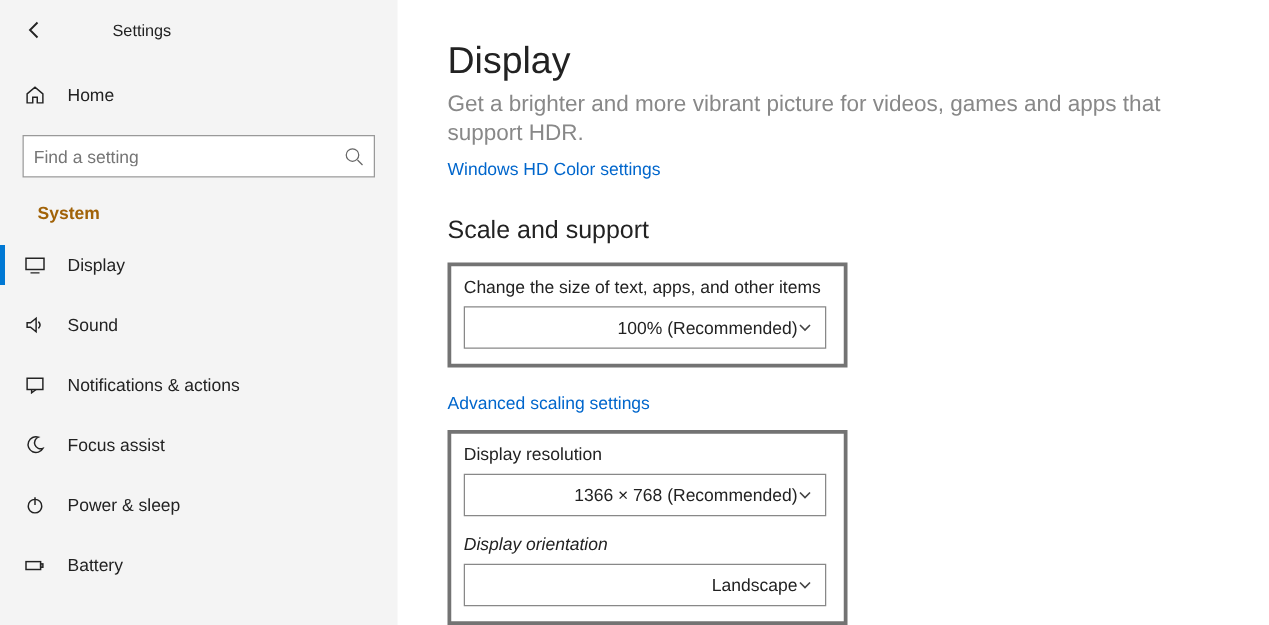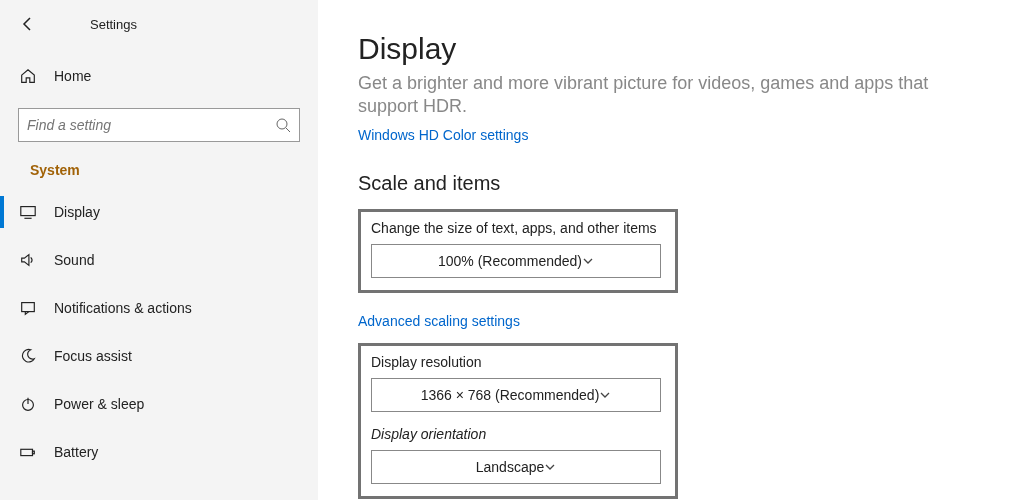--- a/index.html
+++ b/index.html
@@ -7,32 +7,32 @@
     .sidebar { width: 318px; background: #f4f4f4; height: 100%; position: relative; }
     .top-row { display: flex; align-items: center; padding: 14px 18px 4px 18px; gap: 32px; }
     .back-arrow { width: 20px; height: 20px; display:flex; align-items:center; justify-content:center; cursor:pointer; }
     .back-arrow svg { width: 16px; height: 16px; }
     .title { font-size: 13px; margin-left: 20px; color: #222; }
     .nav-item { display:flex; align-items:center; height: 48px; padding-left: 18px; cursor:pointer; }
     .nav-item.home { margin-top: 14px; }
     .nav-item .icon { width: 20px; display:flex; justify-content:center; align-items:center; }
     .nav-item .label { font-size: 14px; margin-left: 16px; color:#222; }
     .search-box { margin: 8px 18px 0 18px; height: 34px; border: 1px solid #999; background:#fff; display:flex; align-items:center; padding: 0 8px; }
-    .search-box input { border:none; outline:none; flex:1; font-size:14px; color:#7f1d1d; background:transparent;font-style:italic; }
+    .search-box input { border:none; outline:none; flex:1; font-size:14px; color:#7f1d1d; background:transparent; }
     .search-box .search-icon { width:16px; height:16px; }
     .section-label { font-size: 14px; font-weight: 600; padding: 20px 18px 10px 30px; color:#a16207; }
     .nav-item.selected { position: relative; }
     .nav-item.selected::before { content:""; position:absolute; left:0; top:8px; bottom:8px; width:4px; background:#0078d4; }
     .main { flex:1; padding: 32px 40px 0 40px; overflow:hidden; position:relative; }
     .page-title { font-size: 30px; font-weight: 400; color:#222; margin-bottom: 6px; }
     .hdr-sub { font-size: 18px; color:#888; line-height:1.3; }
     .link { color:#0066cc; font-size:14px; cursor:pointer; display:inline-block; }
     .section-heading { font-size: 20px; font-weight: 400; color:#222; margin-top: 28px; margin-bottom: 14px; }
     .field-label { font-size:14px; color:#222; margin-bottom: 8px; }
-    .dropdown { width: 290px; height: 34px; border:1px solid #888; display:flex; align-items:center; padding:0 10px; justify-content:center; cursor:pointer; background:#fff; }
+    .dropdown { width: 290px; height: 34px; border:1px solid #888; display:flex; align-items:center; padding:0 10px; justify-content:flex-end; cursor:pointer; background:#fff; }
     .dropdown span { font-size:14px; color:#222; }
     .chev { width:12px; height:12px; }
     .highlight-box { border: 3px solid #737373; padding: 8px 10px 12px 10px; margin-top: 2px; width: 320px; }
     .highlight-box.second { margin-top: 10px; }
     .adv-link { margin-top:20px; margin-bottom:4px; }
     .icon svg { width:18px; height:18px; stroke:#222; fill:none; stroke-width:1.3; }
   </style>
 </head>
 <body>
 
@@ -123,21 +123,21 @@
     </span>
     <span class="label">Battery</span>
   </div>
 </div>
 
 <div class="main">
   <div class="page-title">Display</div>
   <div class="hdr-sub">Get a brighter and more vibrant picture for videos, games and apps that support HDR.</div>
   <div class="link" style="margin-top:8px;">Windows HD Color settings</div>
 
-  <div class="section-heading">Scale and items</div>
+  <div class="section-heading">Scale and support</div>
 
   <div class="highlight-box">
     <div class="field-label">Change the size of text, apps, and other items</div>
     <div class="dropdown">
       <span>100% (Recommended)</span>
       <svg class="chev" viewBox="0 0 12 12">
           <path d="M2 4 L6 8 L10 4" stroke="#444" fill="none" stroke-width="1.3"></path>
         </svg>
     </div>
   </div>

